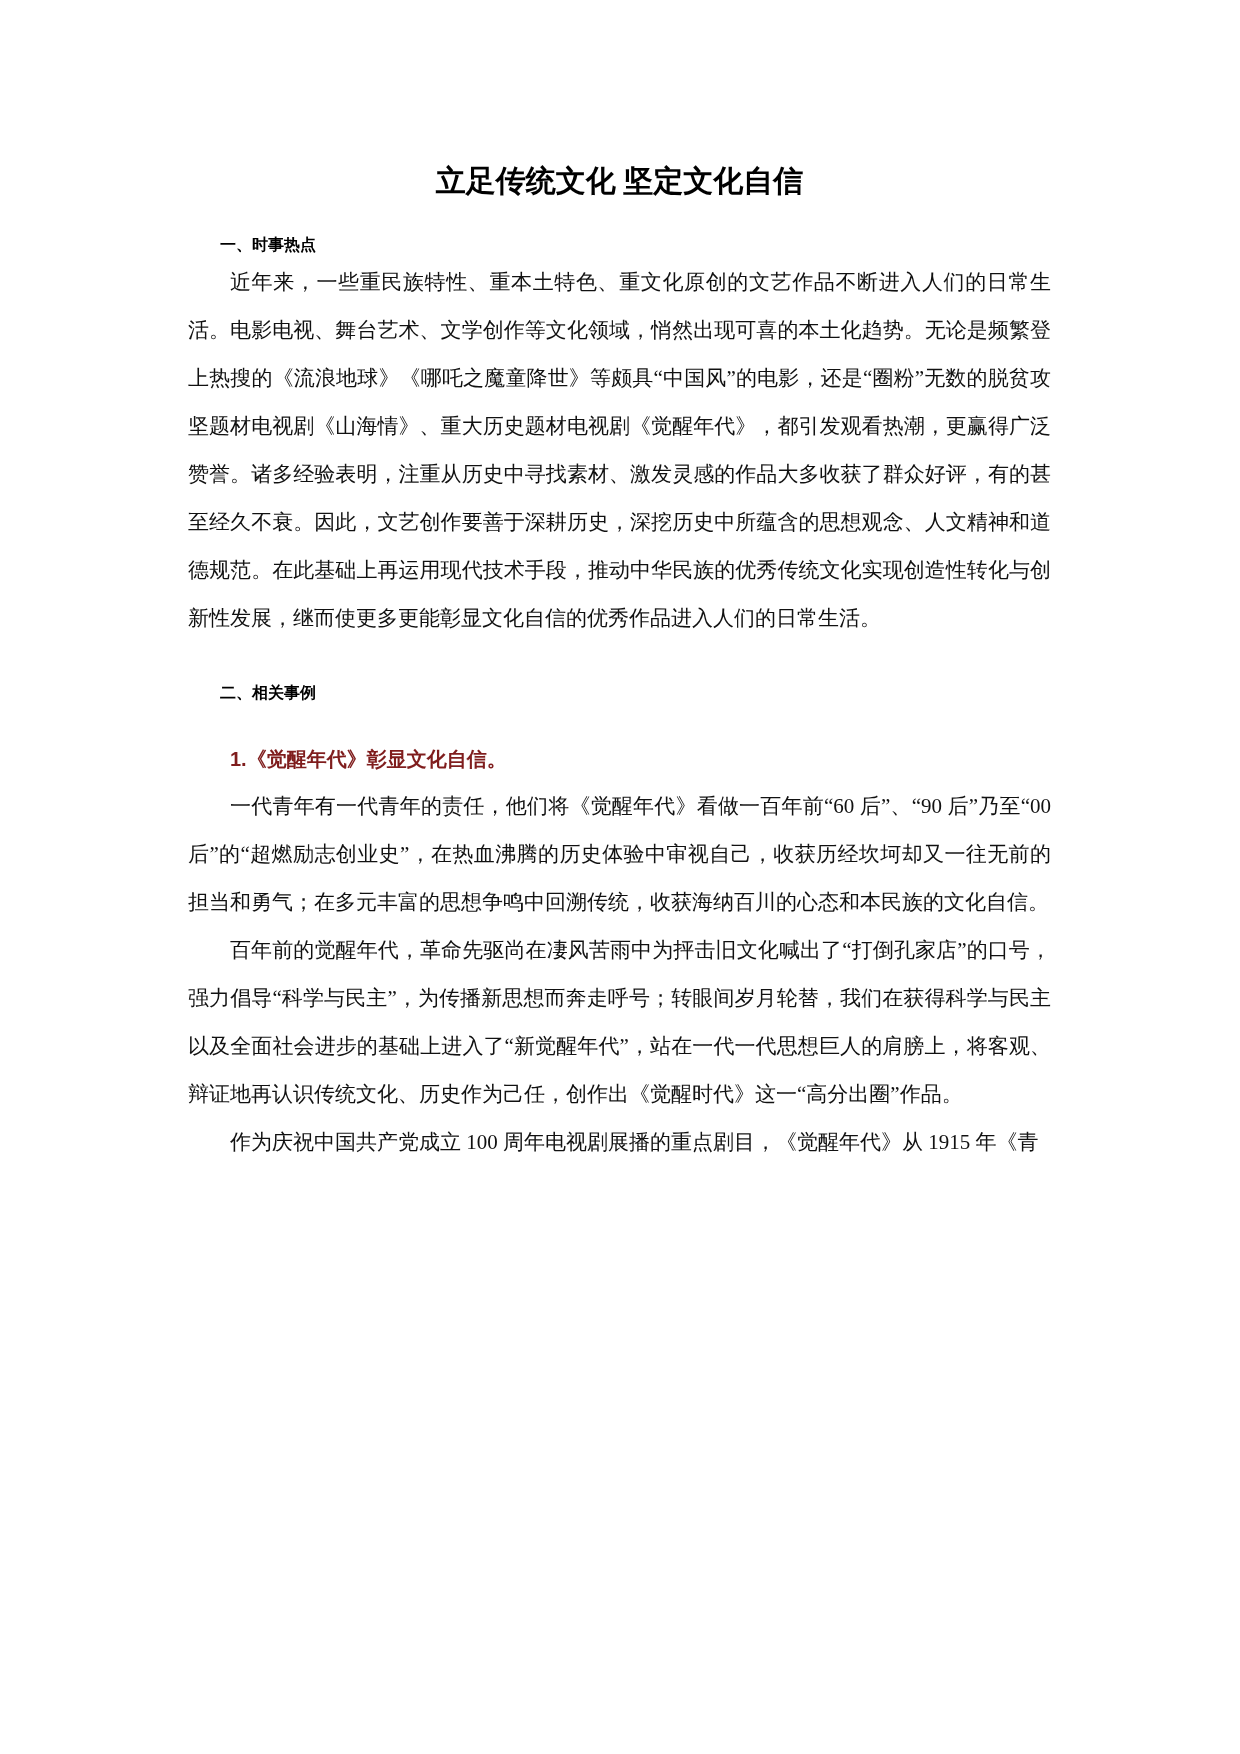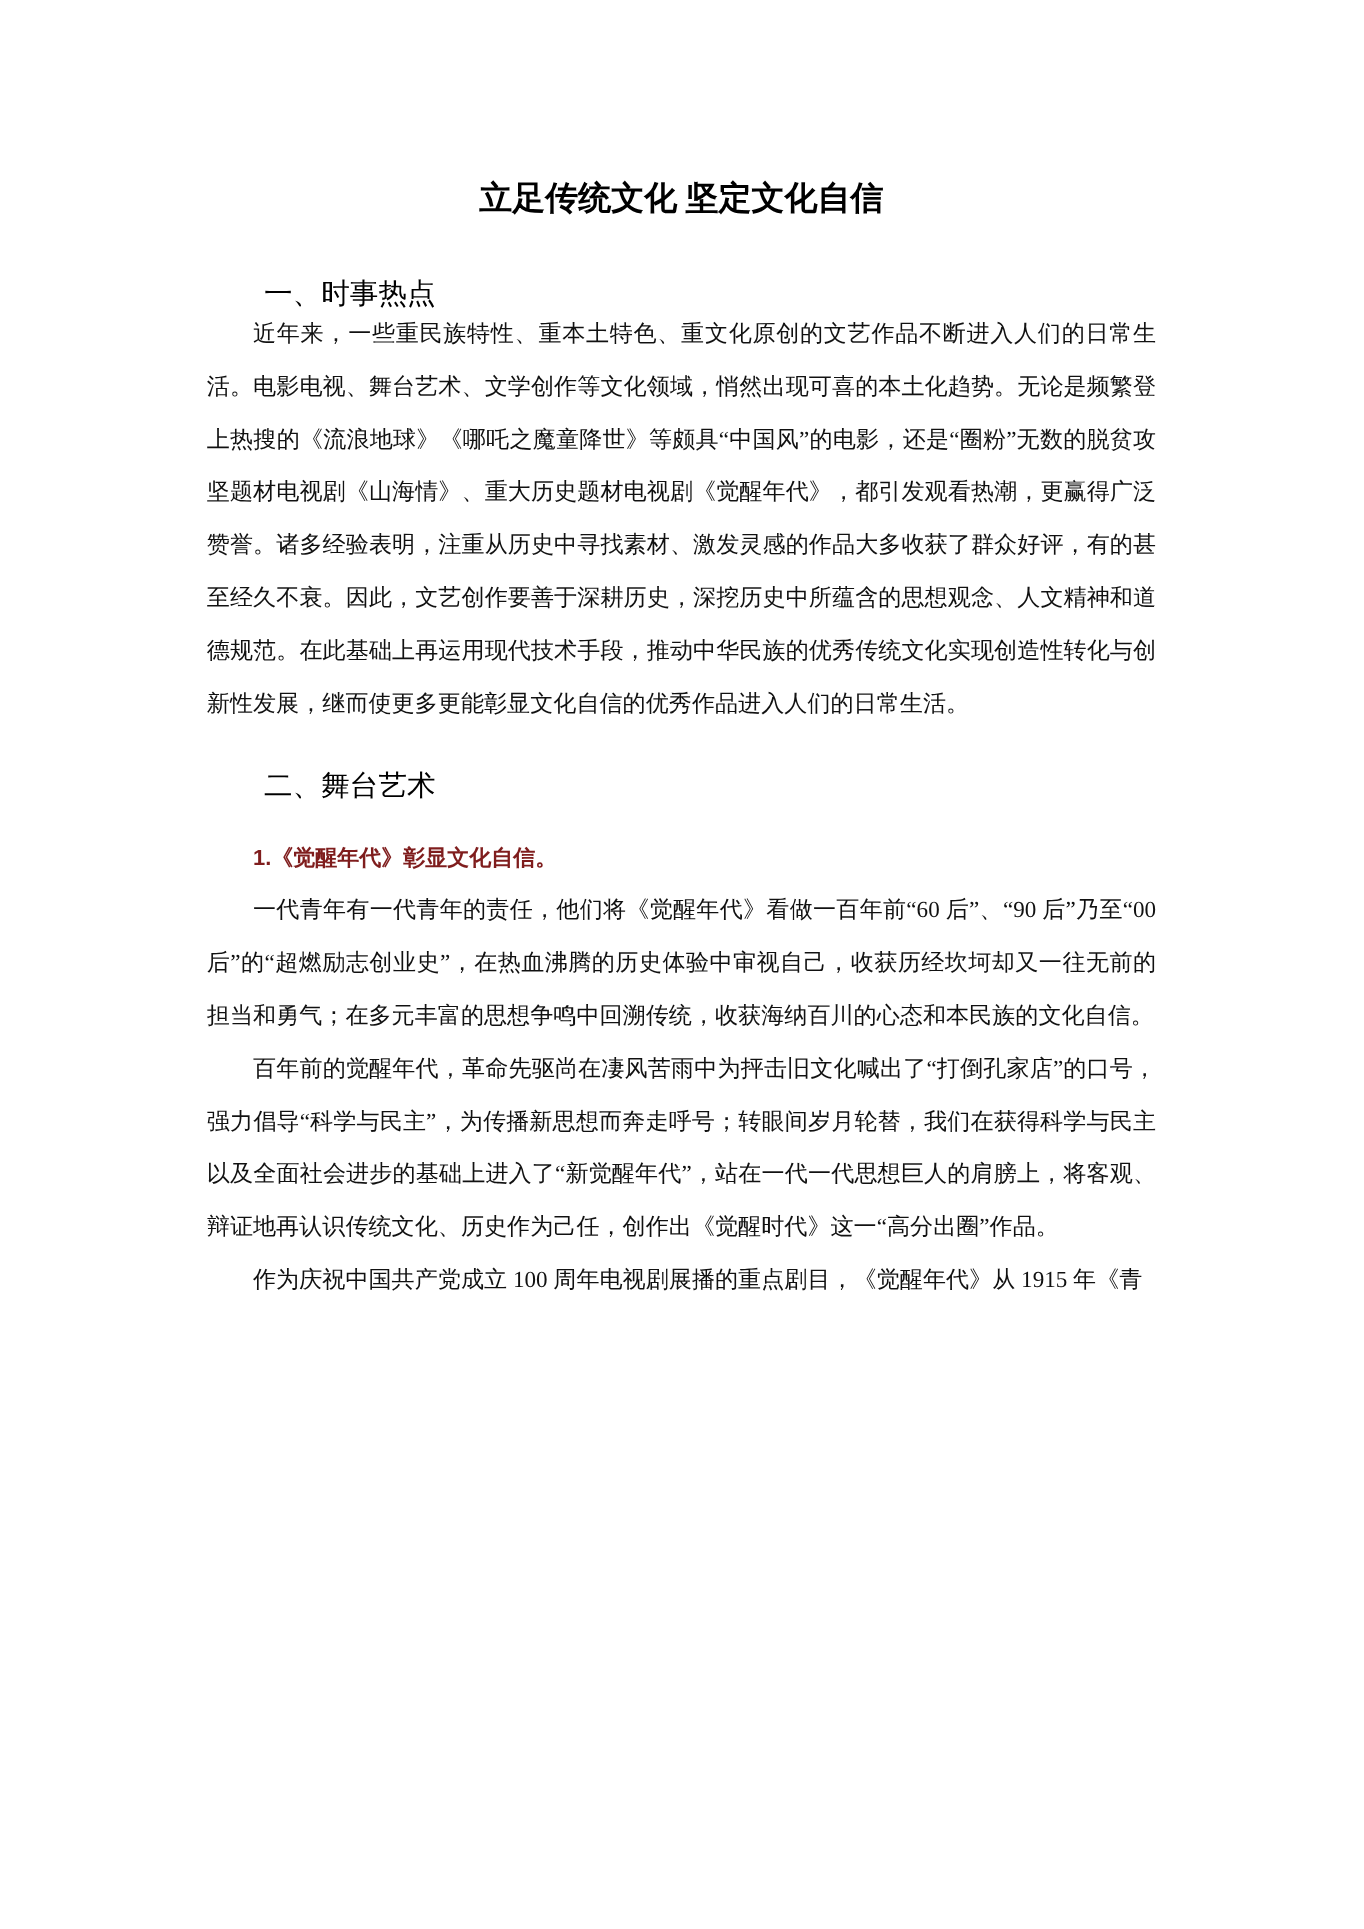--- a/index.html
+++ b/index.html
@@ -30,24 +30,24 @@
   .doc-title {
     margin: 157px 0 0 0;
     font-size: 30px;
     line-height: 48px;
     font-weight: bold;
     text-align: center;
     color: #000;
     font-family: "Liberation Serif", "DejaVu Serif", serif;
   }
   .section-heading {
-    margin: 48px 0 0 0;
-    font-size: 26px;
+    margin: 27px 0 0 0;
+    font-size: 16px;
     line-height: 26px;
-    font-weight: normal;
+    font-weight: bold;
     color: #000;
     text-indent: 2em;
     font-family: "Liberation Sans", "DejaVu Sans", sans-serif;
   }
   .section-heading.second {
     margin-top: 38px;
   }
   .sub-heading {
     margin: 40px 0 0 0;
     font-size: 20px;
@@ -103,21 +103,21 @@
 <div class="page">
   <div class="content">
 
     <h1 class="doc-title">立足传统文化 坚定文化自信</h1>
 
     <h2 class="section-heading">一、时事热点</h2>
 
 
     <p class="body-para">近年来，一些重民族特性、重本土特色、重文化原创的文艺作品不断进入人们的日常生活。电影电视、舞台艺术、文学创作等文化领域，悄然出现可喜的本土化趋势。无论是频繁登上热搜的《流浪地球》《哪吒之魔童降世》等颇具“中国风”的电影，还是“圈粉”无数的脱贫攻坚题材电视剧《山海情》、重大历史题材电视剧《觉醒年代》，都引发观看热潮，更赢得广泛赞誉。诸多经验表明，注重从历史中寻找素材、激发灵感的作品大多收获了群众好评，有的甚至经久不衰。因此，文艺创作要善于深耕历史，深挖历史中所蕴含的思想观念、人文精神和道德规范。在此基础上再运用现代技术手段，推动中华民族的优秀传统文化实现创造性转化与创新性发展，继而使更多更能彰显文化自信的优秀作品进入人们的日常生活。</p>
 
-    <h2 class="section-heading second">二、舞台艺术</h2>
+    <h2 class="section-heading second">二、相关事例</h2>
 
     <h3 class="sub-heading">1.《觉醒年代》彰显文化自信。</h3>
 
     <p class="body-para first-after-sub">一代青年有一代青年的责任，他们将《觉醒年代》看做一百年前“60 后”、“90 后”乃至“00 后”的“超燃励志创业史”，在热血沸腾的历史体验中审视自己，收获历经坎坷却又一往无前的担当和勇气；在多元丰富的思想争鸣中回溯传统，收获海纳百川的心态和本民族的文化自信。</p>
 
     <p class="body-para">百年前的觉醒年代，革命先驱尚在凄风苦雨中为抨击旧文化喊出了“打倒孔家店”的口号，强力倡导“科学与民主”，为传播新思想而奔走呼号；转眼间岁月轮替，我们在获得科学与民主以及全面社会进步的基础上进入了“新觉醒年代”，站在一代一代思想巨人的肩膀上，将客观、辩证地再认识传统文化、历史作为己任，创作出《觉醒时代》这一“高分出圈”作品。</p>
 
     <p class="body-para clipped">作为庆祝中国共产党成立 100 周年电视剧展播的重点剧目，《觉醒年代》从 1915 年《青</p>
 
   </div>

